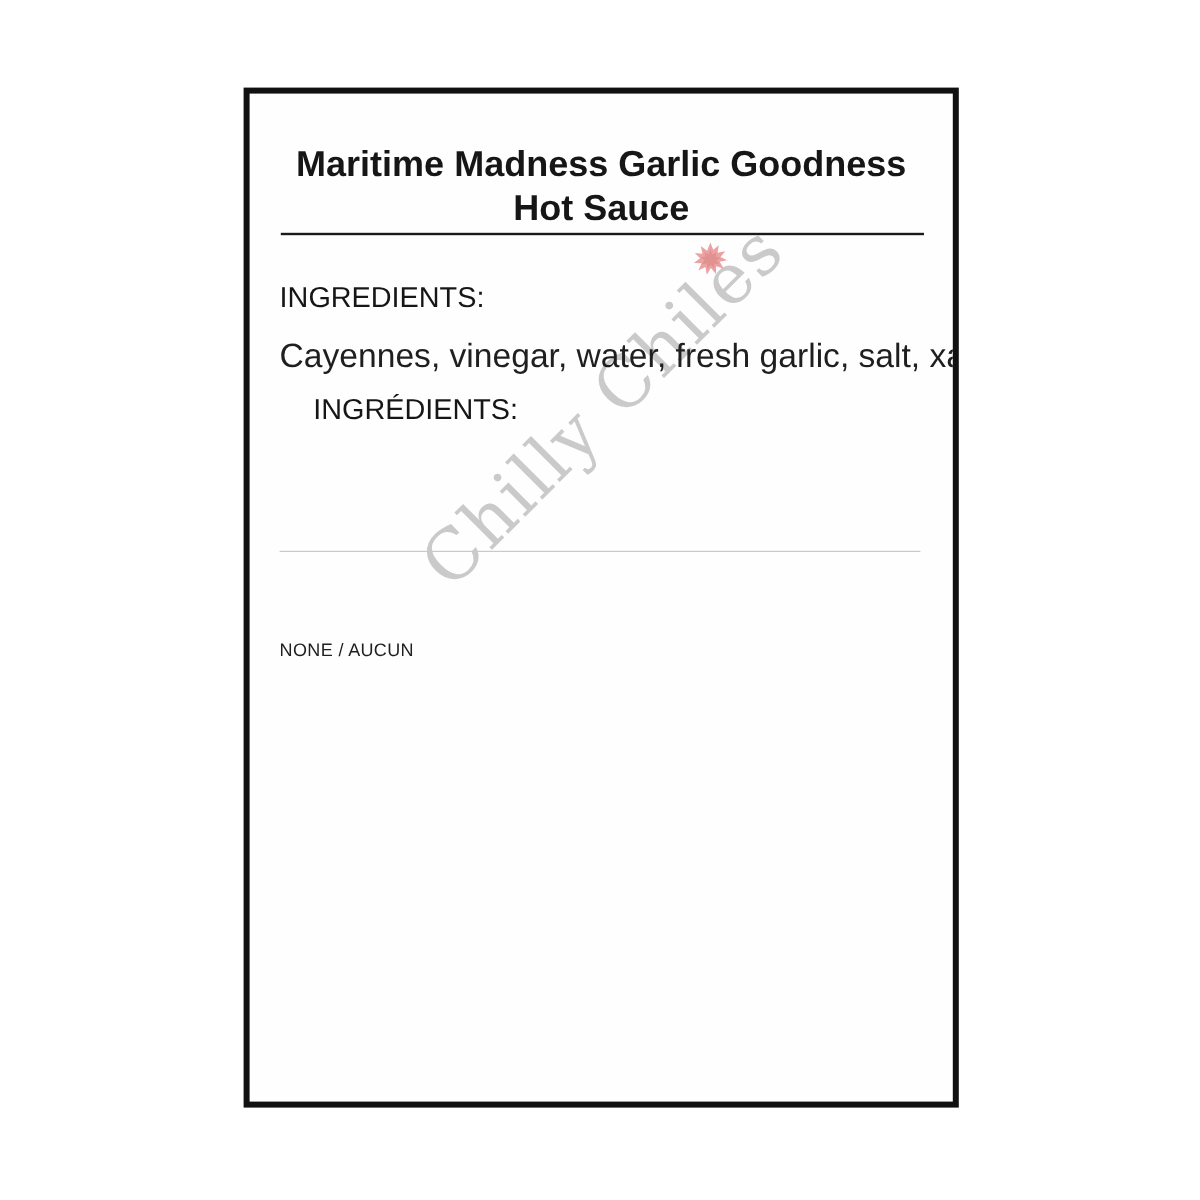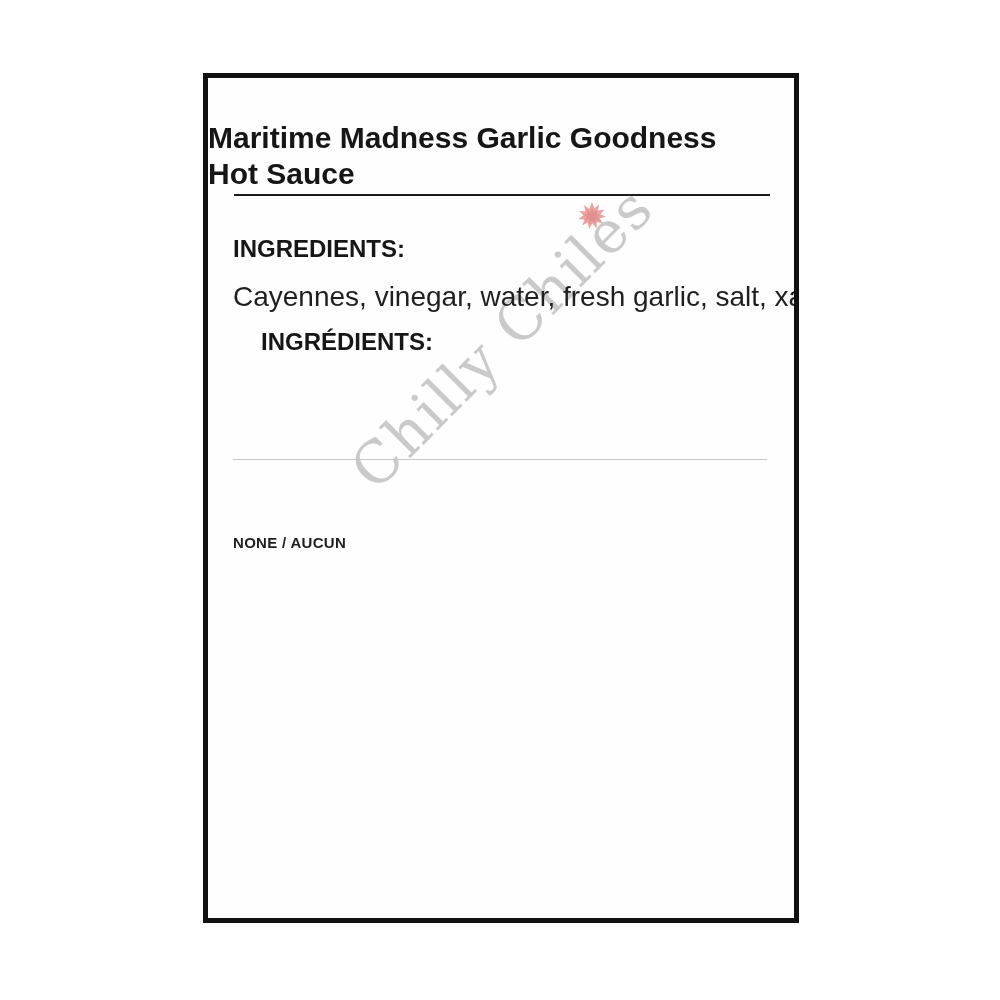--- a/index.html
+++ b/index.html
@@ -61,38 +61,38 @@
   .content {
     position: absolute;
     inset: 0;
     z-index: 2;
   }
   .title {
     position: absolute;
     top: 42px;
     left: 0;
     width: 100%;
-    text-align: left;
+    text-align: center;
     font-weight: bold;
     font-size: 30px;
     line-height: 36px;
     color: #161616;
   }
   .title-rule {
     position: absolute;
     top: 116px;
     left: 26px;
     right: 24px;
     height: 0;
     border-top: 2px solid #1a1a1a;
   }
   .section-heading {
     position: absolute;
     left: 25px;
-    font-weight: bold;
+    font-weight: normal;
     font-size: 24px;
     color: #161616;
   }
   .heading-en   { top: 157px; }
   .heading-fr   { top: 250px; margin-left: 28px; }
   .body-text {
     position: absolute;
     left: 25px;
     width: 545px;
     font-size: 28px;
@@ -114,21 +114,21 @@
     left: 25px;
     top: 418px;
     font-weight: bold;
     font-size: 23px;
     color: #161616;
   }
   .allergens-value {
     position: absolute;
     left: 25px;
     top: 456px;
-    font-weight: 700;
+    font-weight: 400;
     font-size: 15px;
     letter-spacing: 0.3px;
     color: #1f1f1f;
   }
 </style>
 </head>
 <body>
 
 <div class="page">
   <div class="label-box">

